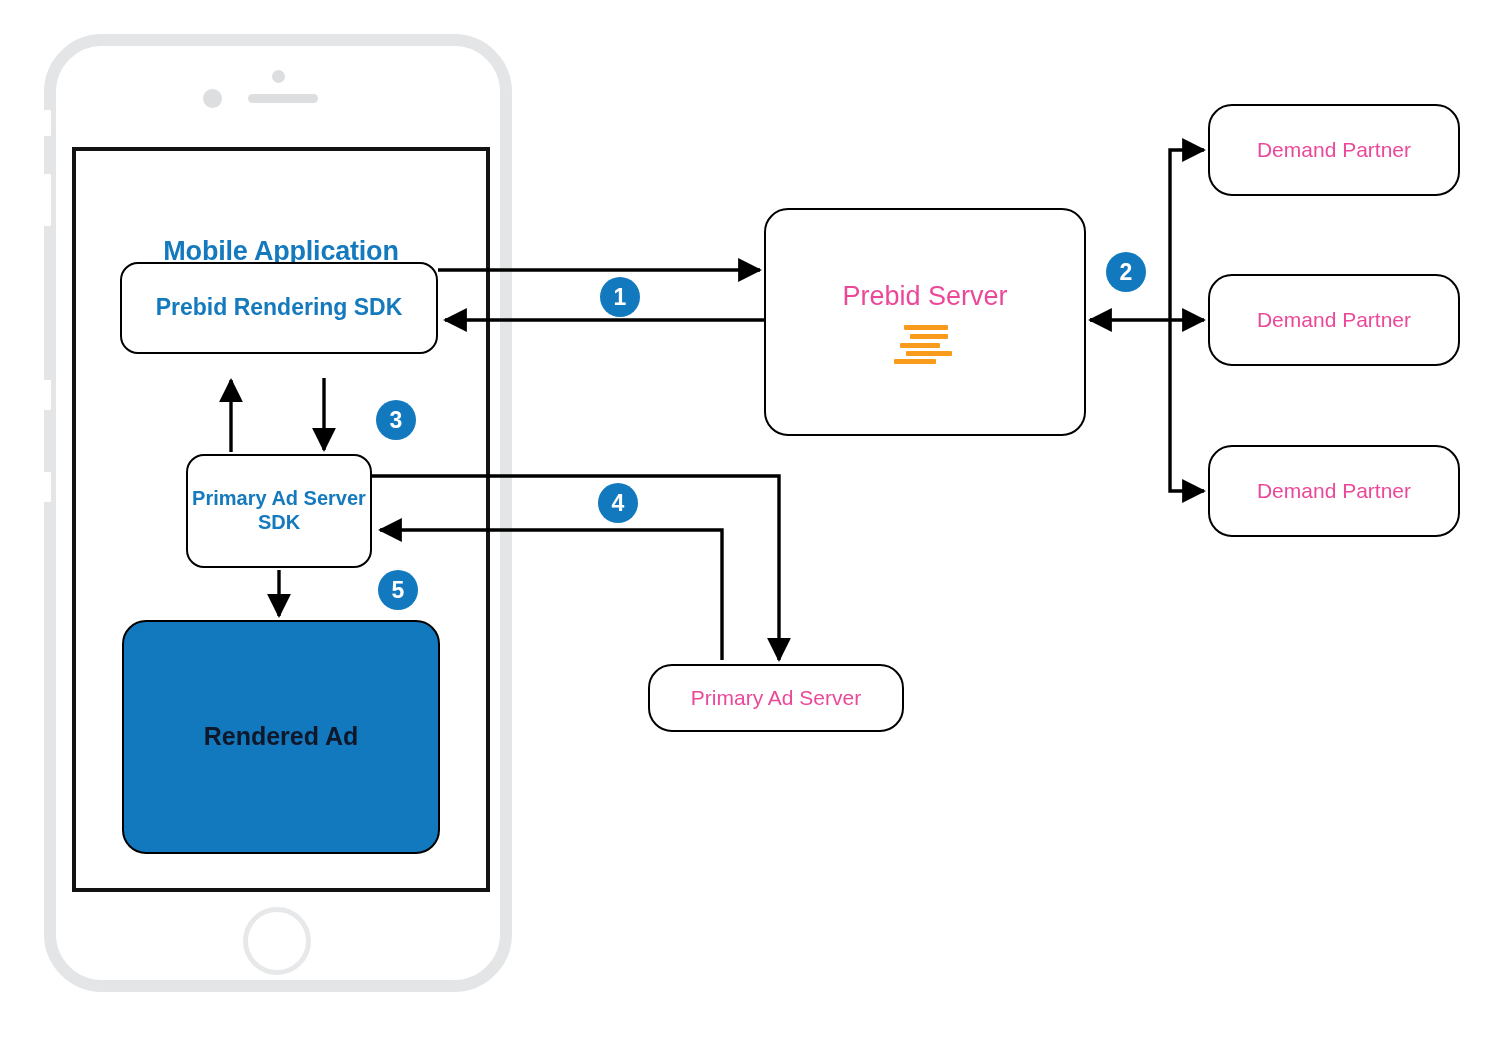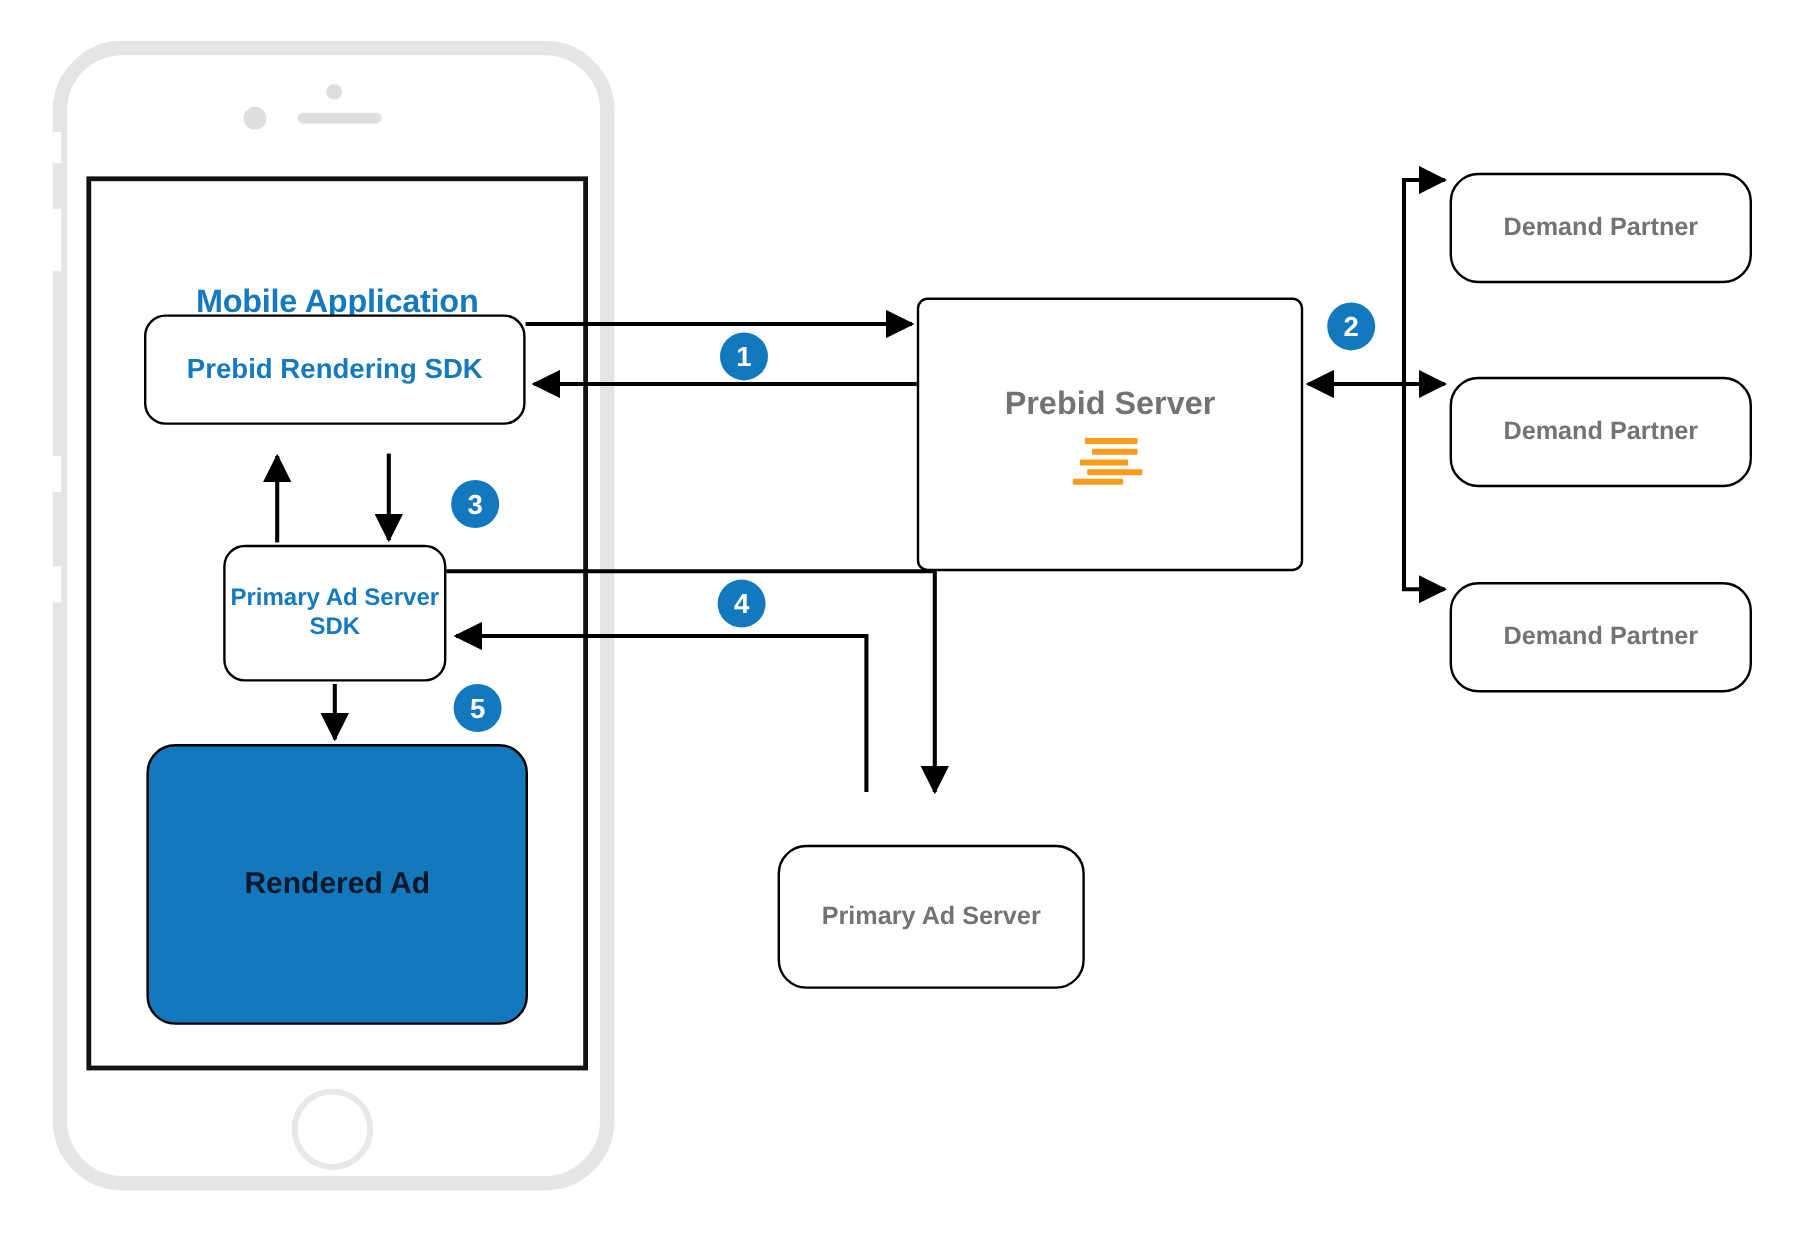--- a/index.html
+++ b/index.html
@@ -110,45 +110,45 @@
     box-sizing: border-box;
     border: 2.6px solid #000000;
     background: #ffffff;
     display: flex;
     align-items: center;
     justify-content: center;
     text-align: center;
     line-height: 1.18;
   }
   .node.blue-text { color: #1479bd; font-weight: bold; }
-  .node.dark-text { color: #737373; font-weight: bold; margin-top: 40px; }
+  .node.dark-text { color: #ec4899; font-weight: normal; }
   .node.filled {
     background: #1279be;
     color: #0f172a;
     font-weight: bold;
   }
   #node-prebid-rendering-sdk {
     left: 120px; top: 262px; width: 318px; height: 92px;
     border-radius: 18px; font-size: 23px;
   }
   #node-primary-ad-server-sdk {
     left: 186px; top: 454px; width: 186px; height: 114px;
     border-radius: 18px; font-size: 20px;
   }
   #node-rendered-ad {
     left: 122px; top: 620px; width: 318px; height: 234px;
     border-radius: 24px; font-size: 25px;
   }
   #node-prebid-server {
     left: 764px; top: 208px; width: 322px; height: 228px;
-    border-radius: 9px; font-size: 27px;
+    border-radius: 24px; font-size: 27px;
     flex-direction: column;
   }
   #node-primary-ad-server {
-    left: 648px; top: 664px; width: 256px; height: 120px;
+    left: 648px; top: 664px; width: 256px; height: 68px;
     border-radius: 24px; font-size: 21px;
   }
   .node-dp {
     left: 1208px; width: 252px; height: 92px;
     border-radius: 24px; font-size: 21px;
   }
   #node-demand-partner-0 { top: 104px; }
   #node-demand-partner-1 { top: 274px; }
   #node-demand-partner-2 { top: 445px; }
 

